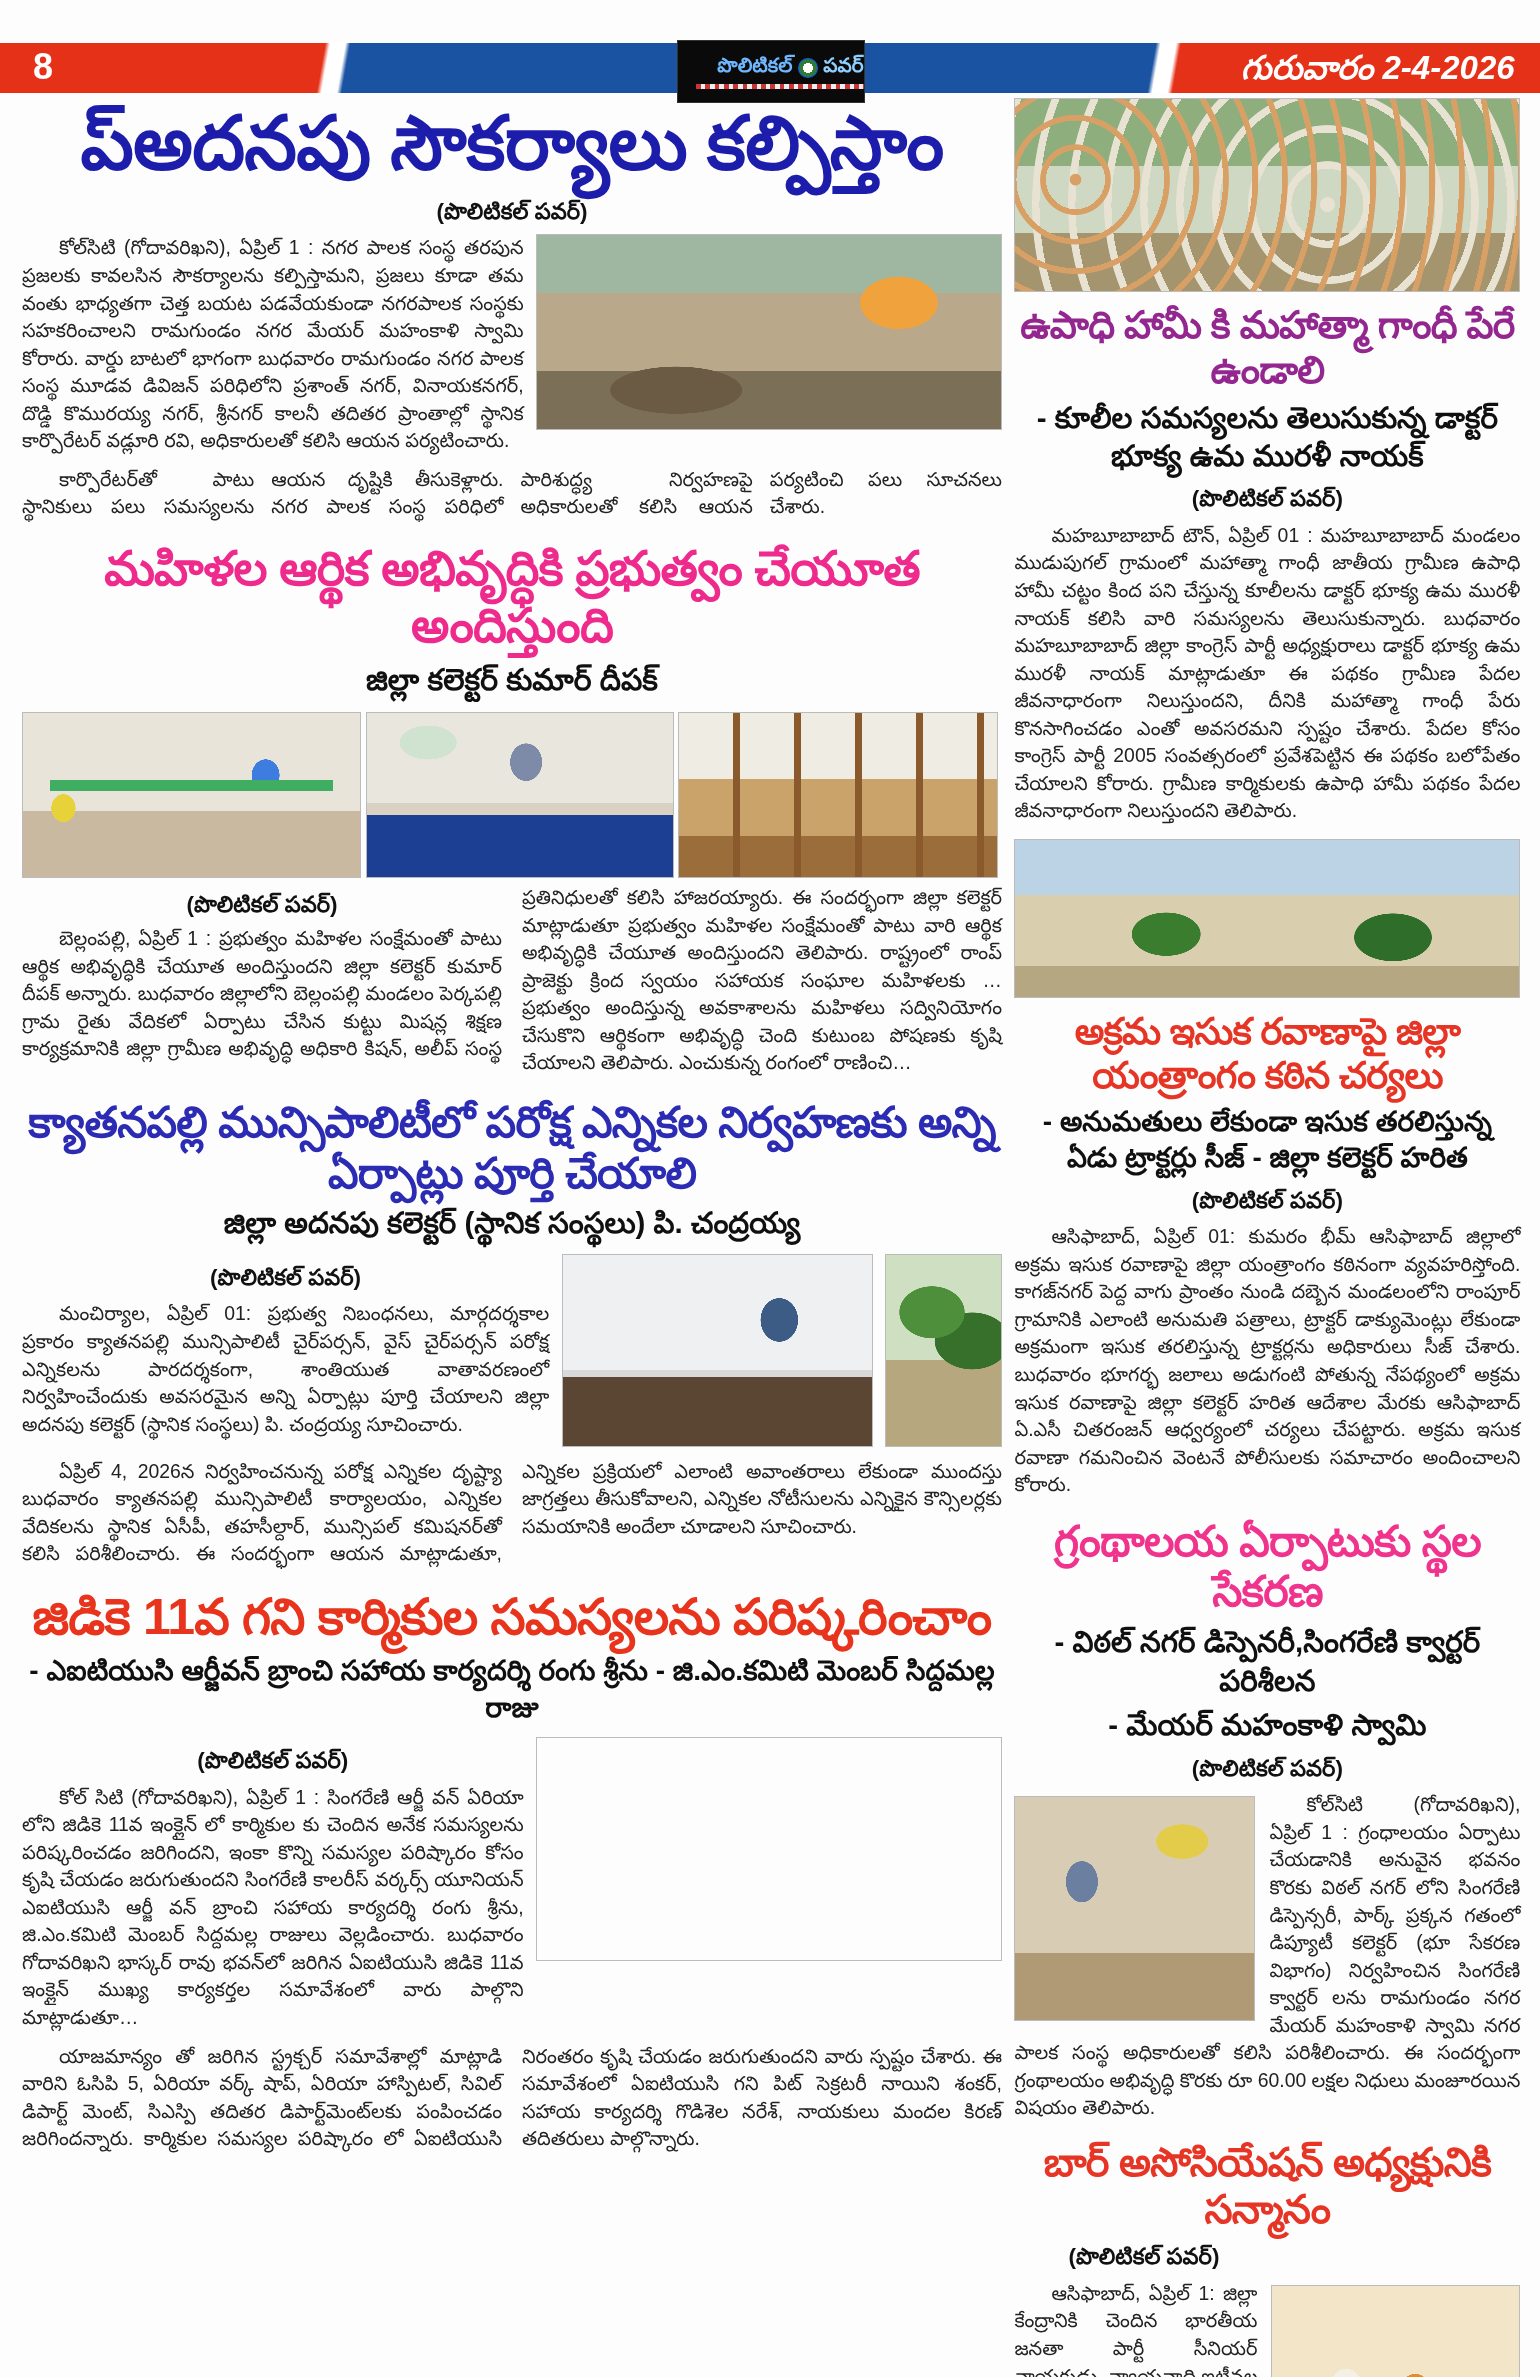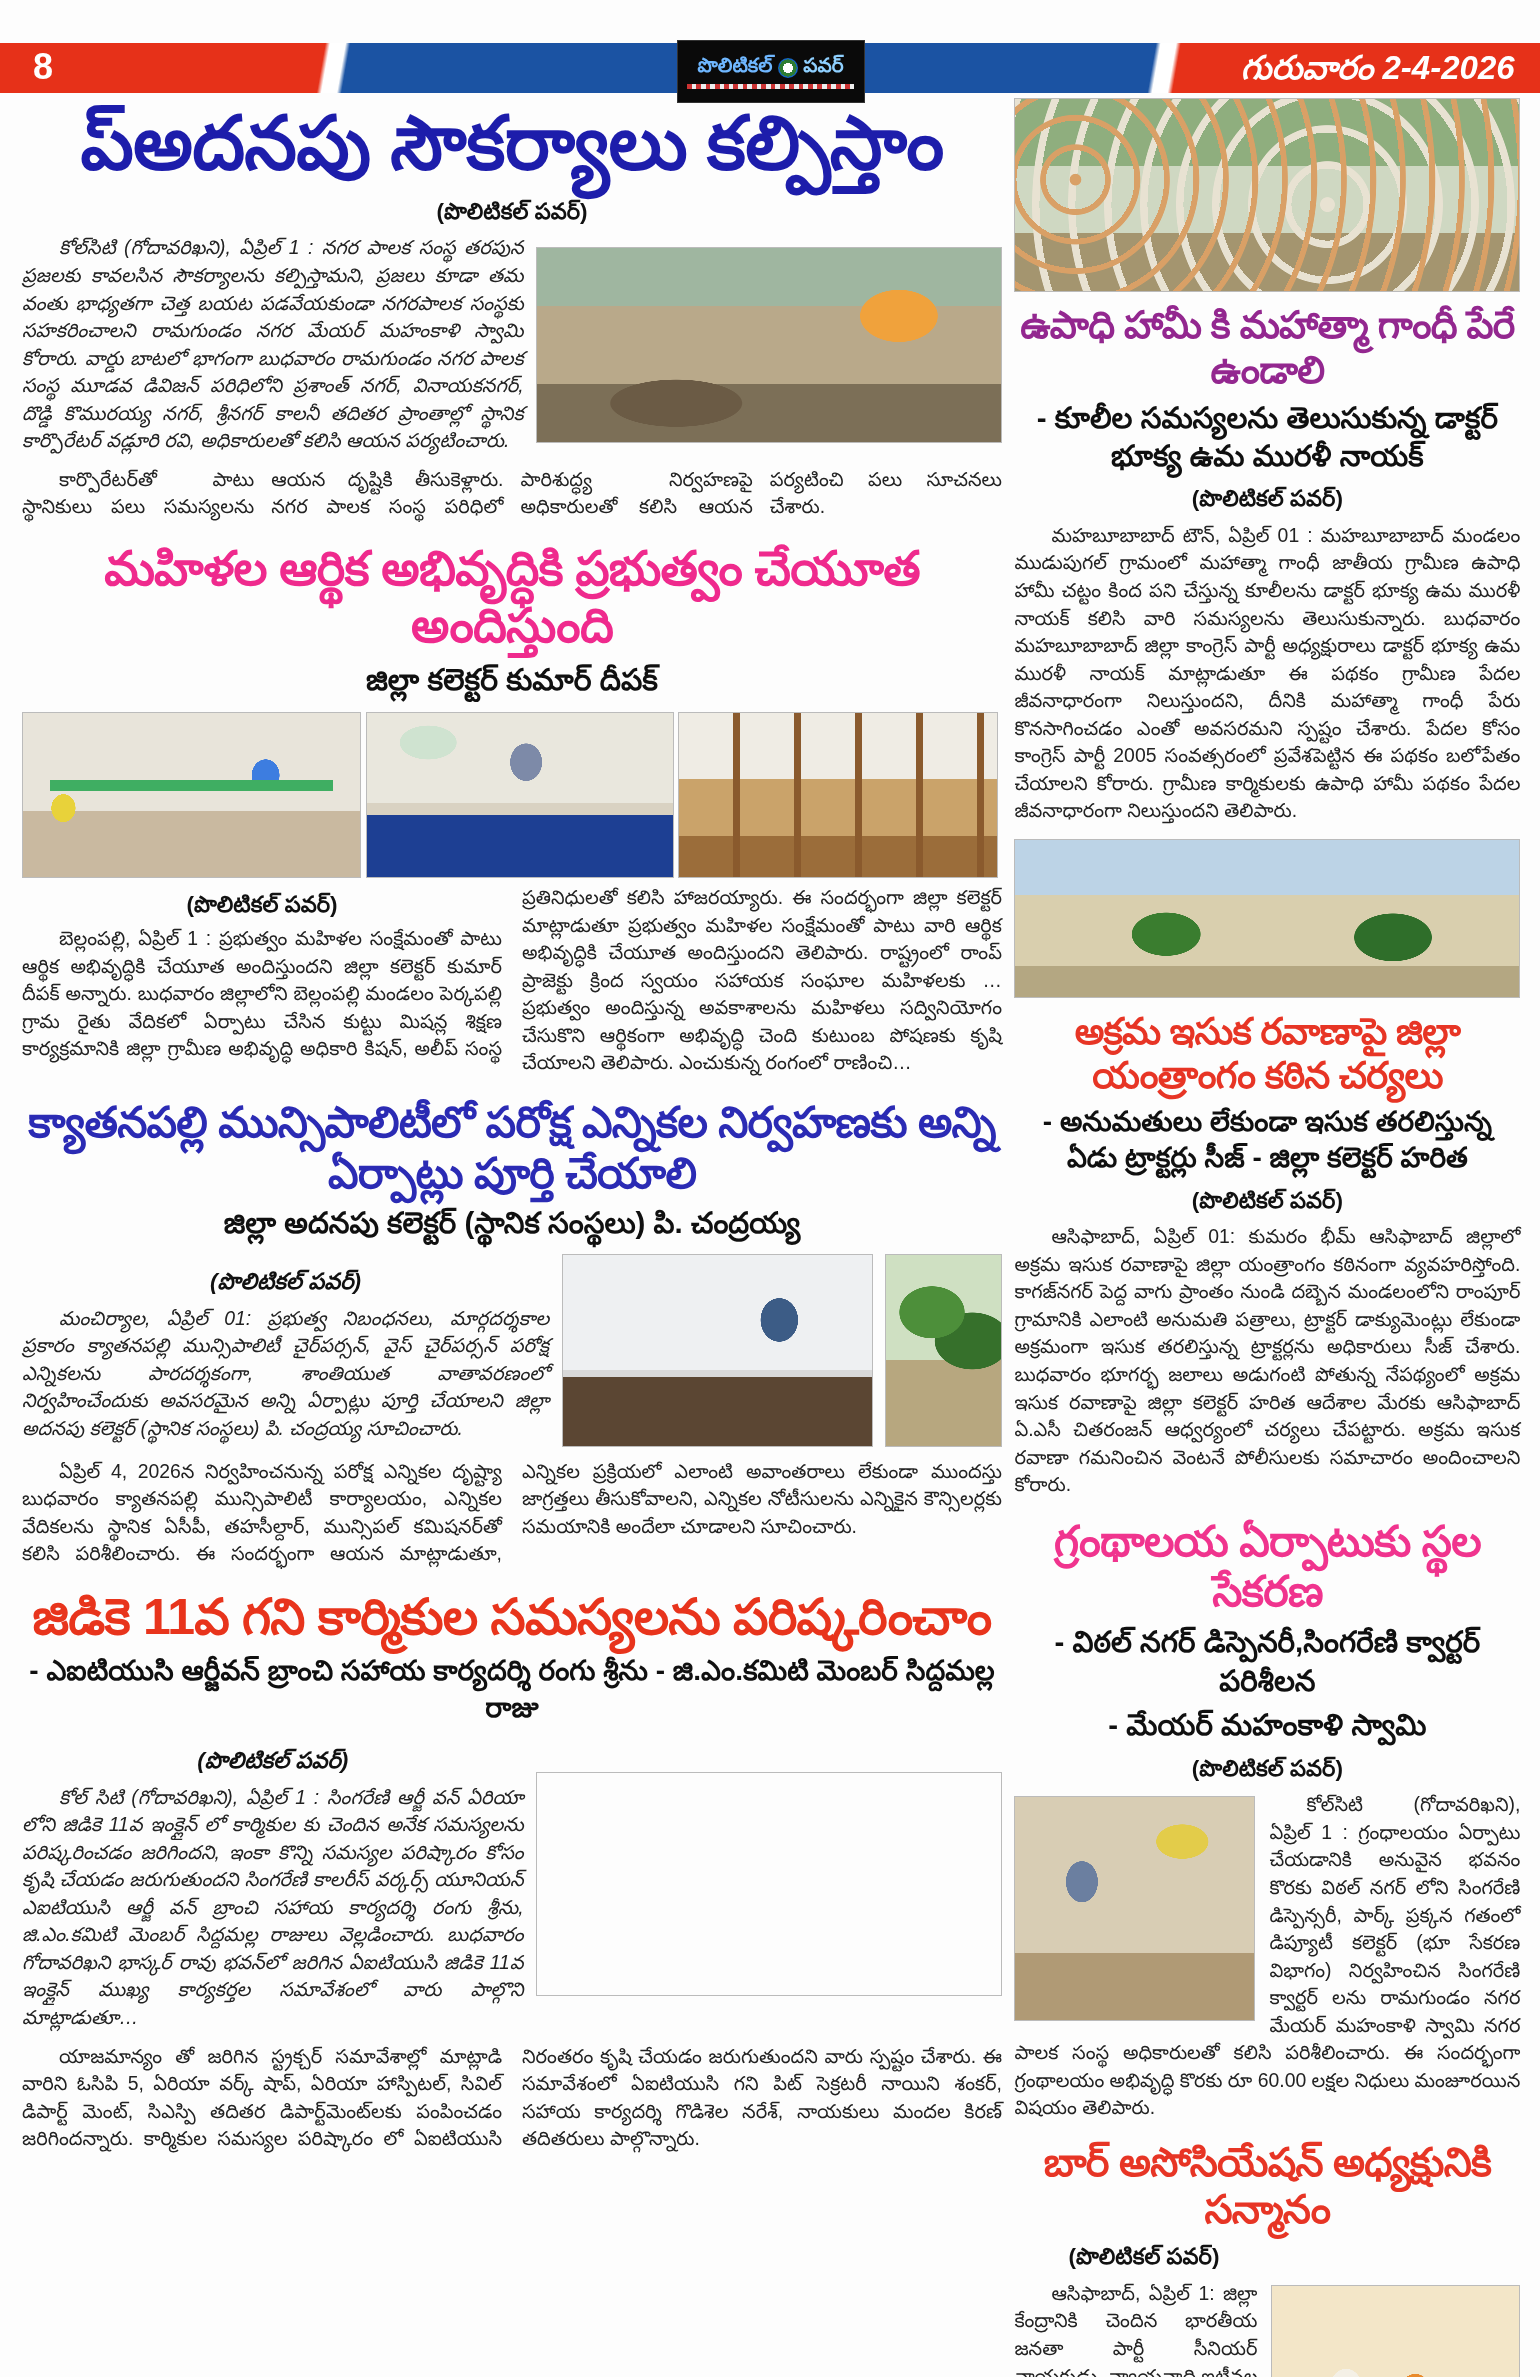--- a/index.html
+++ b/index.html
@@ -15,21 +15,21 @@
     background:linear-gradient(100deg,
       #e63119 0%, #e63119 21%, #ffffff 21.3%, #ffffff 22.3%,
       #1b53a3 22.6%, #1b53a3 74.6%, #ffffff 74.9%, #ffffff 75.9%,
       #e63119 76.2%, #e63119 100%);
   }
   .page-number{position:absolute; left:33px; top:3.1px; font-size:36px; font-weight:bold; color:#fff;}
   .edition-date{position:absolute; right:26.4px; top:6.2px; font-size:33px; font-weight:bold; font-style:italic; color:#fff;}
   .masthead-logo{
     position:absolute; left:50%; top:-3.1px; transform:translateX(-50%);
     width:186px; height:61px; background:#0a0a0a; border:0.8px solid #333;
-    display:flex; flex-direction:column; align-items:center; justify-content:center; gap:1.6px;
+    display:flex; flex-direction:column; align-items:flex-end; justify-content:center; gap:1.6px;
   }
   .logo-row{display:flex; align-items:center; gap:5.4px;}
   .logo-word1{color:#6fb7ff; font-size:20px; font-weight:bold;}
   .logo-word2{color:#8fd0ff; font-size:20px; font-weight:bold;}
   .logo-emblem{width:20px; height:20px; border-radius:50%;
     background:radial-gradient(circle at 50% 50%, #fff 0 35%, #2e7d32 36% 60%, #1565c0 61% 100%);}
   .logo-strip{width:90%; height:5.4px; background:repeating-linear-gradient(90deg,#c33 0 4.7px,#eee 4.7px 9.3px);}
 
   
   .page-body{display:grid; grid-template-columns:980px 506px; column-gap:12.4px; padding:0 22px;}
@@ -37,21 +37,21 @@
   .col-right{min-width:0;}
 
   
   .headline{font-weight:bold; text-align:center; line-height:1.18; letter-spacing:-0.8px;}
   .subhead{font-weight:bold; text-align:center; color:#101010; line-height:1.3; margin-top:6.2px;}
   .credit{font-weight:bold; text-align:center; font-size:22.5px; margin:11px 0 4.7px 0; color:#111;}
   .body-text{font-size:19.4px; line-height:1.42; text-align:justify; color:#222;}
   .body-text p{margin:0; text-indent:37px;}
   .cols-2{column-count:2; column-gap:20px;}
   .cols-4{column-count:4; column-gap:17px;}
-  .row{display:flex; gap:12.4px; align-items:center;font-style:italic;}
+  .row{display:flex; gap:12.4px; align-items:flex-start;}
   .flex1{flex:1; min-width:0;}
 
   
   .photo{border:0.8px solid #bbb; box-sizing:border-box;}
   .p-garbage{background:
       radial-gradient(70px 47px at 78% 35%, #f0a23c 0 55%, transparent 56%),
       radial-gradient(109px 39px at 30% 80%, #6b5b45 0 60%, transparent 61%),
       linear-gradient(180deg,#9fb6a0 0 30%, #b9a98a 30% 70%, #7c6f57 70% 100%);}
   .p-crowd{background:
       repeating-radial-gradient(circle at 12% 42%, #d9a066 0 5.4px, transparent 6.2px 29.5px),

